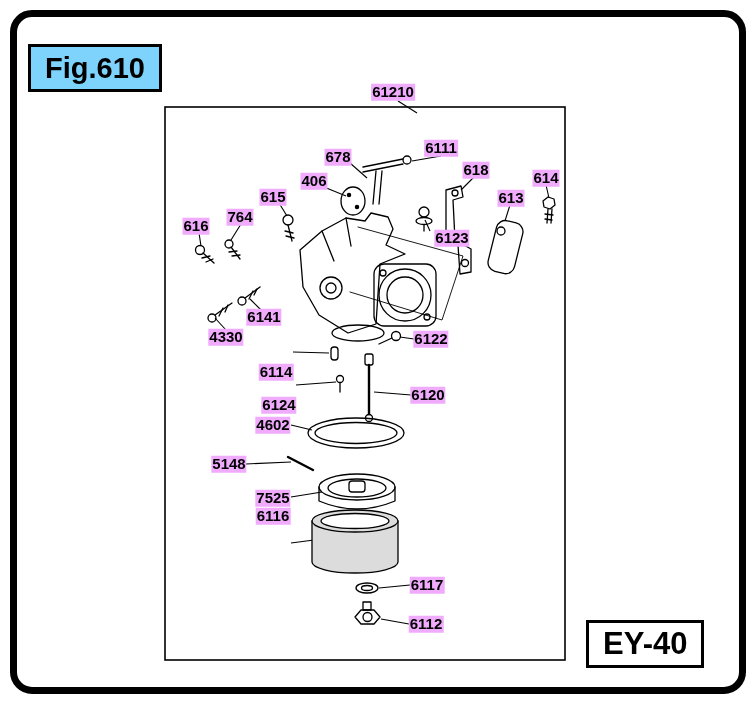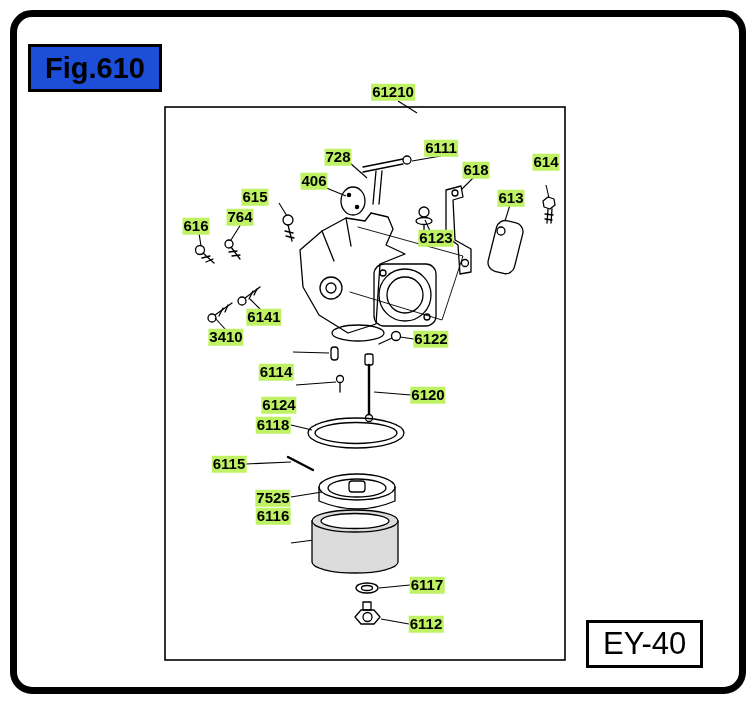--- a/index.html
+++ b/index.html
@@ -7,30 +7,30 @@
     position:relative; width:756px; height:704px; background:#fff;
     font-family:"Liberation Sans", sans-serif; overflow:hidden; color:#000;
   }
   .outer-frame {
     position:absolute; left:10px; top:10px; right:10px; bottom:10px;
     border:7px solid #000; border-radius:22px;
   }
   .fig-box {
     position:absolute; left:28px; top:44px; height:42px;
     border:3px solid #000; display:flex; align-items:center;
-    padding:0 14px; font-size:29px; font-weight:700; background:#1d4ed8;justify-content:center;
+    padding:0 14px; font-size:29px; font-weight:700; background:#7dd3fc;justify-content:center;
   }
   .model-box {
     position:absolute; left:586px; top:620px; height:42px;
     border:3px solid #000; display:flex; align-items:center;
-    padding:0 14px; font-size:31px; font-weight:400; background:#fff;
+    padding:0 14px; font-size:31px; font-weight:700; background:#fff;
   }
   .part-label {
     position:absolute; transform:translate(-50%,-50%);
-    font-size:15px; font-weight:700; white-space:nowrap; background:#bef264;
+    font-size:15px; font-weight:700; white-space:nowrap; background:#f0abfc;
     padding:0 1px; line-height:1.1;text-align:right;
   }
   svg.drawing { position:absolute; left:0; top:0; width:756px; height:704px; }
   .box { fill:none; stroke:#000; stroke-width:1.6; }
   .leaders line { stroke:#000; stroke-width:1.1; }
   .parts line, .parts path, .parts rect, .parts circle,
   .parts ellipse, .parts polygon {
     stroke:#000; stroke-width:1.3; fill:none;
     stroke-linecap:round; stroke-linejoin:round;
   }
@@ -224,35 +224,35 @@
       <g>
         <rect x="363" y="602" width="8" height="8"></rect>
         <polygon points="355,617 361,610 374,610 380,617 374,624 361,624"></polygon>
         <circle cx="367.5" cy="617" r="4.5"></circle>
       </g>
 
     </g>
   </svg>
 
   <div class="part-label" style="left:393px;top:92px">61210</div>
-  <div class="part-label" style="left:338px;top:157px">728</div>
+  <div class="part-label" style="left:338px;top:157px">678</div>
   <div class="part-label" style="left:441px;top:148px">6111</div>
   <div class="part-label" style="left:314px;top:181px">406</div>
-  <div class="part-label" style="left:255px;top:197px">615</div>
+  <div class="part-label" style="left:273px;top:197px">615</div>
   <div class="part-label" style="left:476px;top:170px">618</div>
-  <div class="part-label" style="left:546px;top:162px">614</div>
+  <div class="part-label" style="left:546px;top:178px">614</div>
   <div class="part-label" style="left:511px;top:198px">613</div>
   <div class="part-label" style="left:240px;top:217px">764</div>
   <div class="part-label" style="left:196px;top:226px">616</div>
-  <div class="part-label" style="left:436px;top:238px">6123</div>
+  <div class="part-label" style="left:452px;top:238px">6123</div>
   <div class="part-label" style="left:264px;top:317px">6141</div>
-  <div class="part-label" style="left:226px;top:337px">3410</div>
+  <div class="part-label" style="left:226px;top:337px">4330</div>
   <div class="part-label" style="left:431px;top:339px">6122</div>
   <div class="part-label" style="left:276px;top:372px">6114</div>
   <div class="part-label" style="left:279px;top:405px">6124</div>
   <div class="part-label" style="left:428px;top:395px">6120</div>
-  <div class="part-label" style="left:273px;top:425px">6118</div>
-  <div class="part-label" style="left:229px;top:464px">6115</div>
+  <div class="part-label" style="left:273px;top:425px">4602</div>
+  <div class="part-label" style="left:229px;top:464px">5148</div>
   <div class="part-label" style="left:273px;top:498px">7525</div>
   <div class="part-label" style="left:273px;top:516px">6116</div>
   <div class="part-label" style="left:427px;top:585px">6117</div>
   <div class="part-label" style="left:426px;top:624px">6112</div>
 </div>
 
 </body></html>

